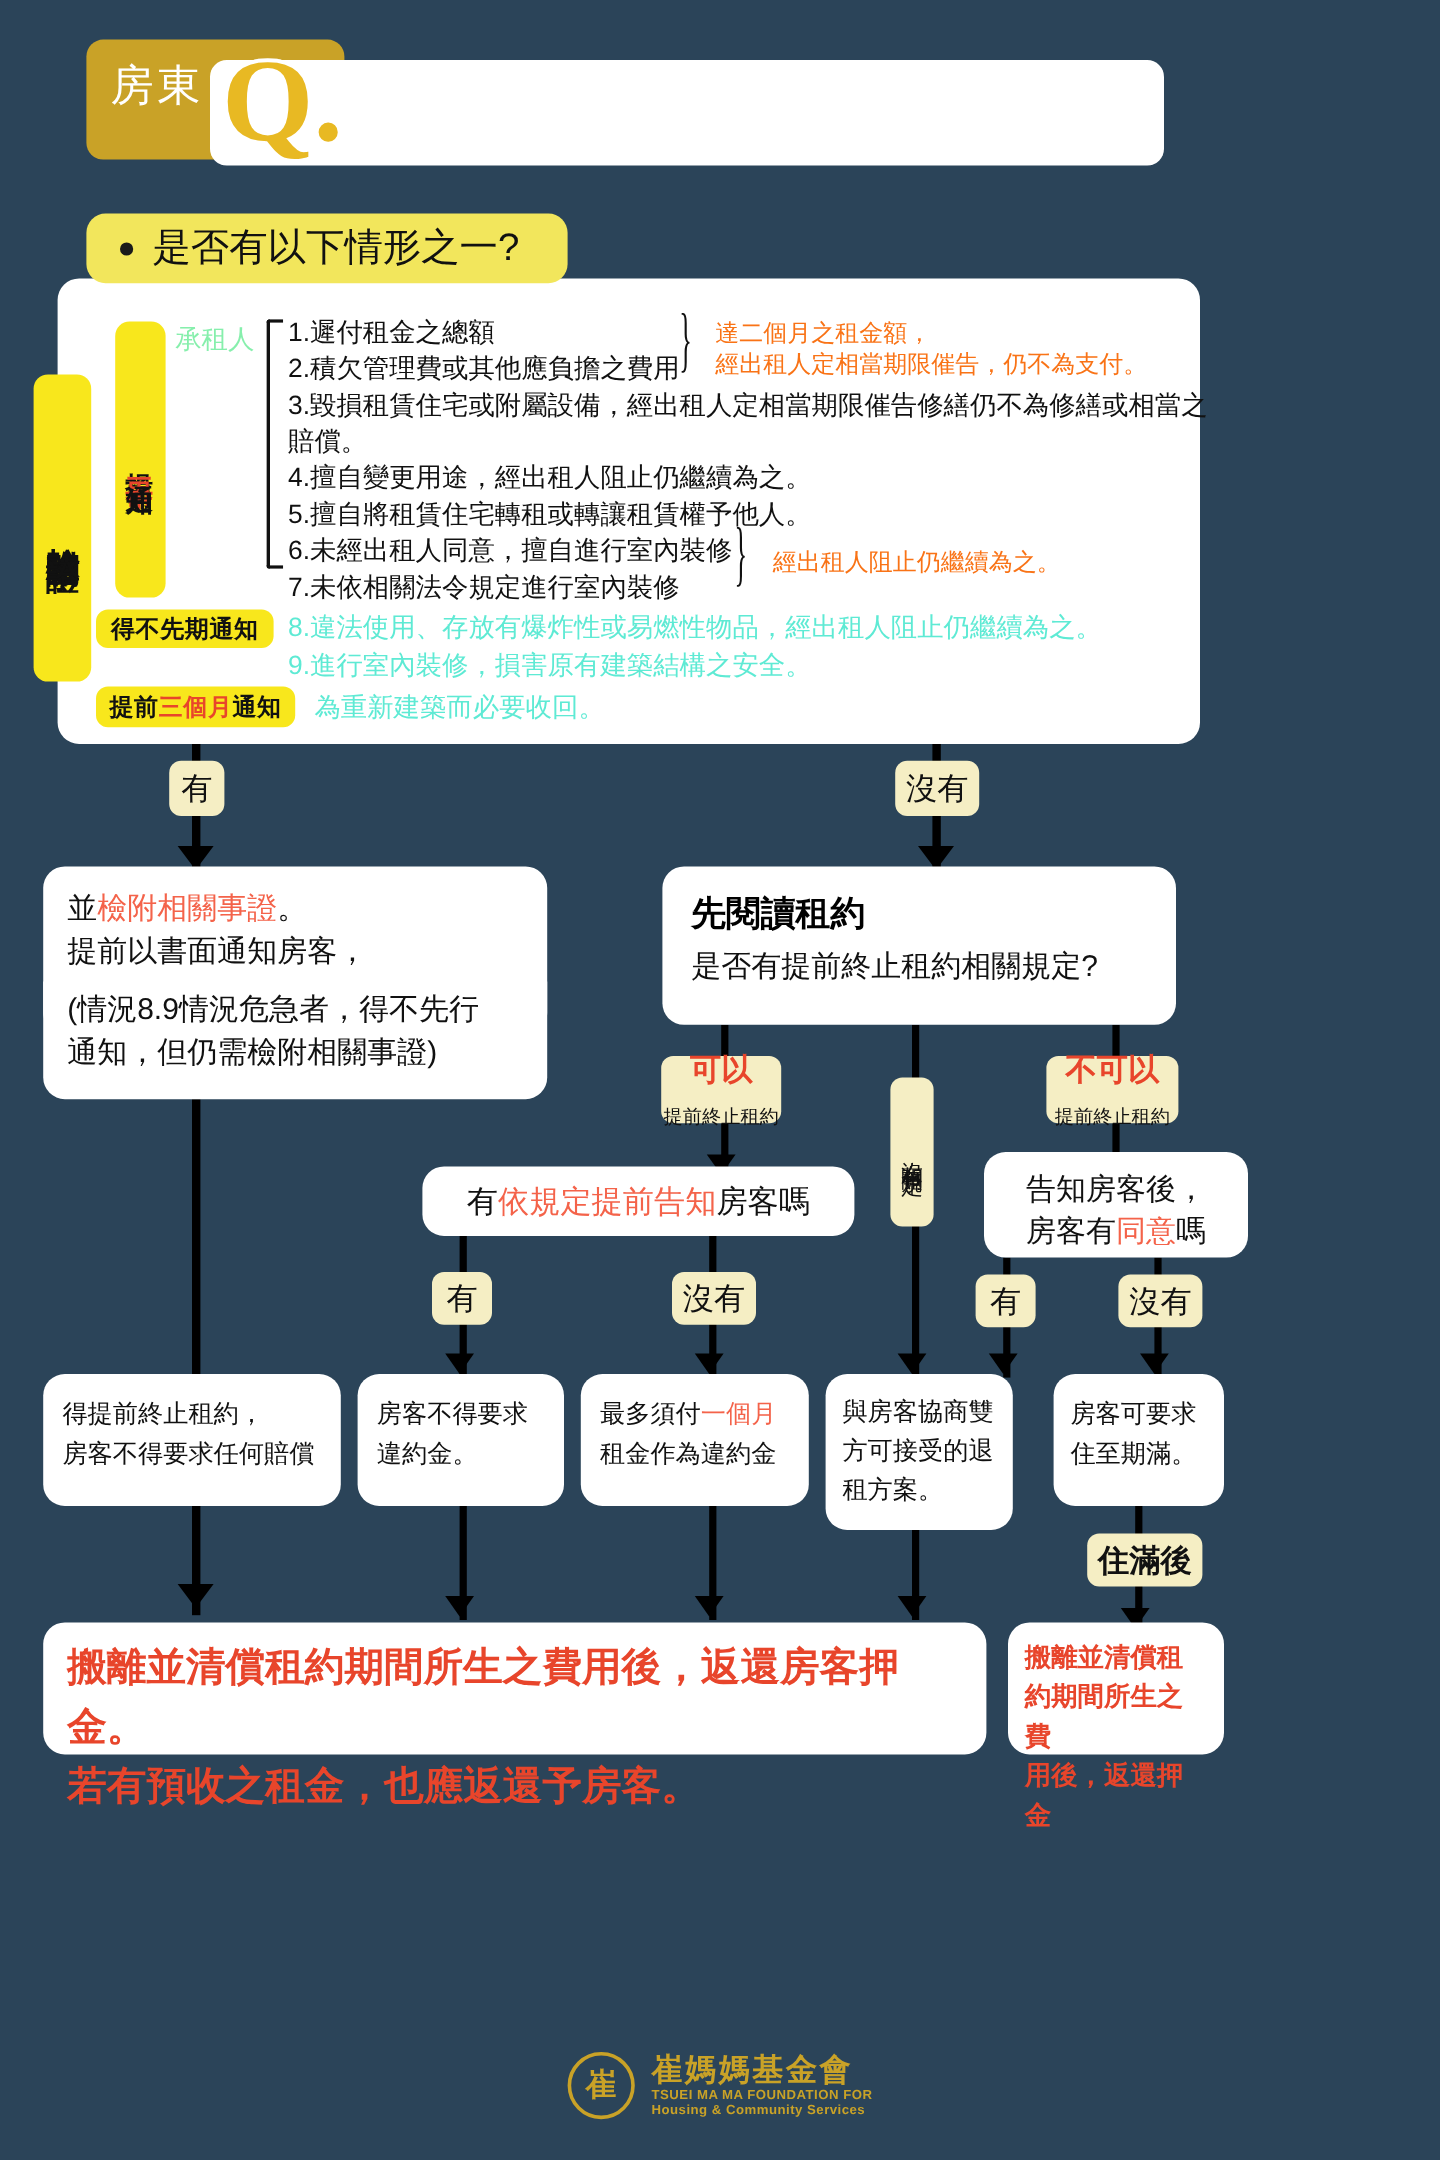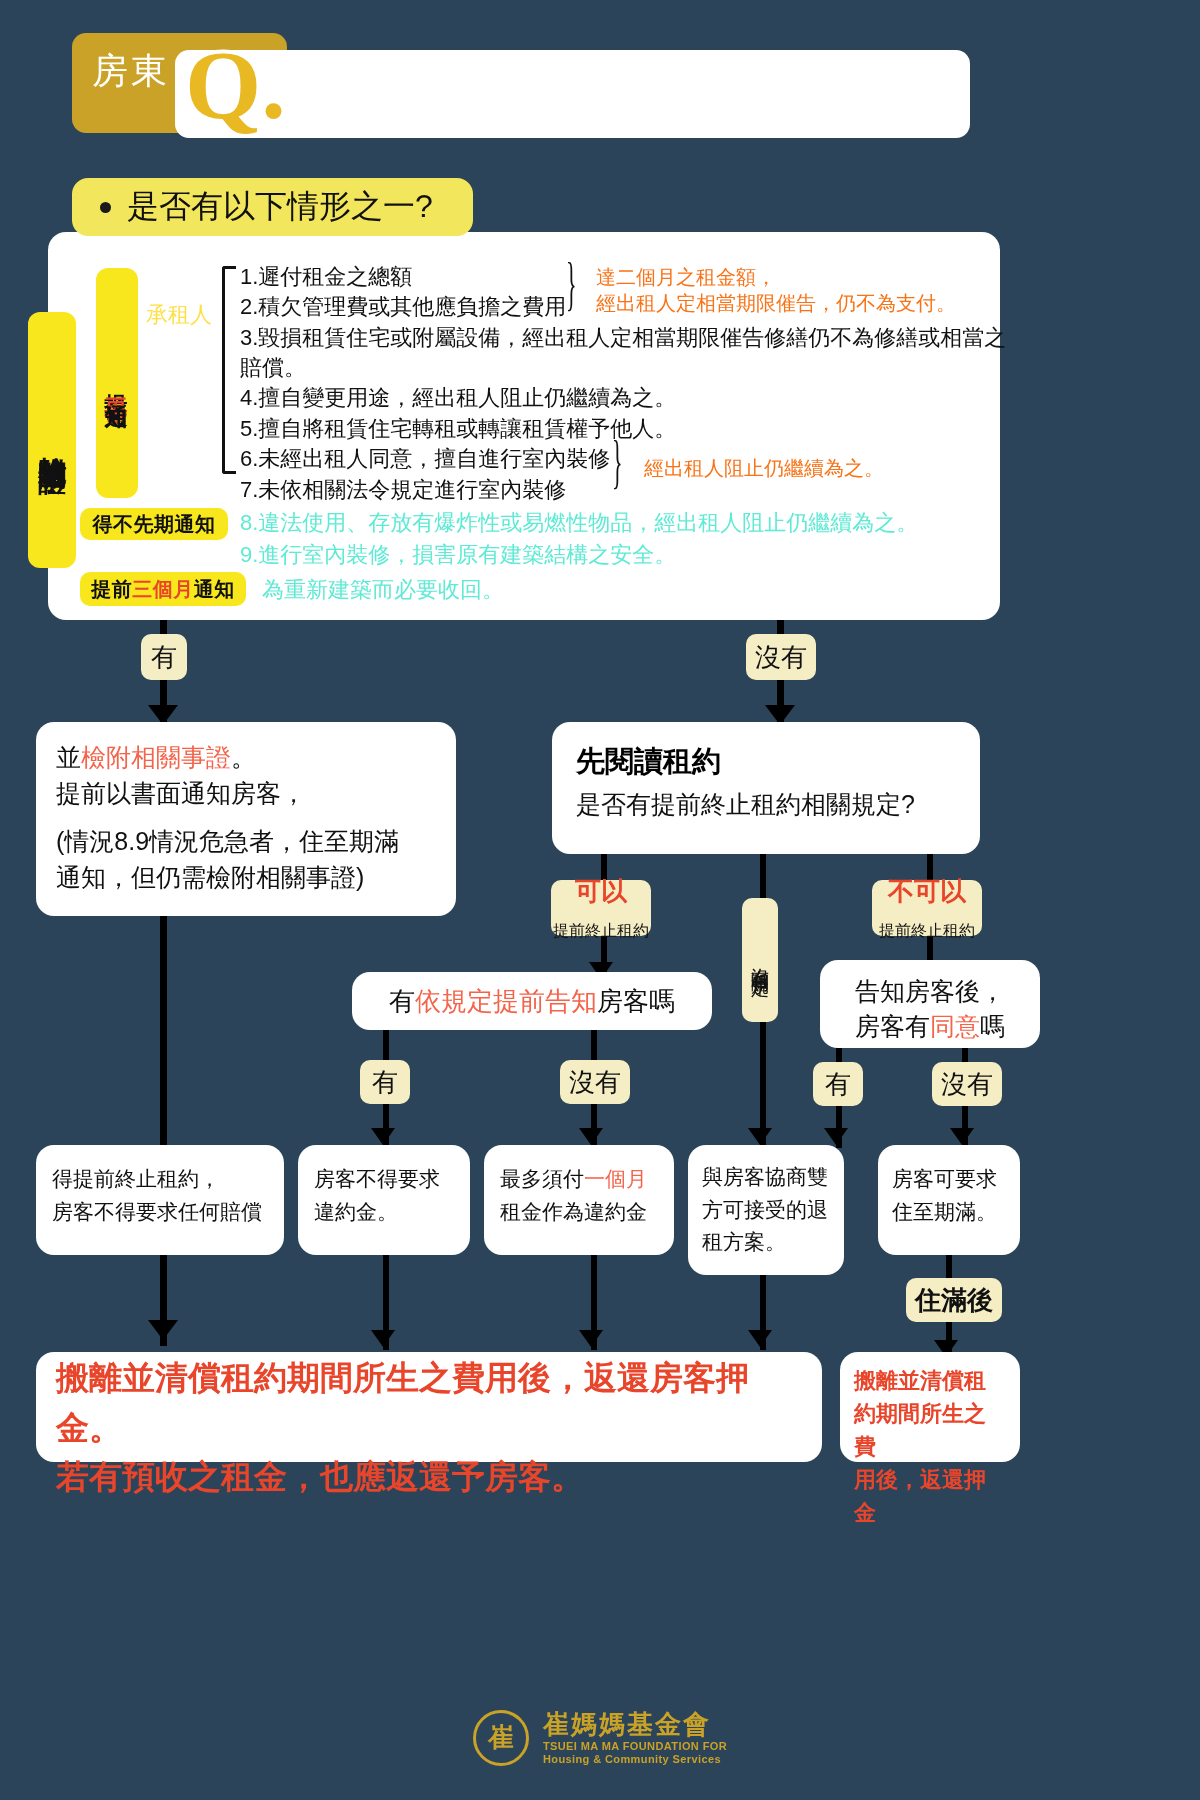--- a/index.html
+++ b/index.html
@@ -67,21 +67,21 @@
     position: absolute; background: #f8e71c; border-radius: 10px; z-index: 7;
     display: flex; align-items: center; justify-content: center;
     font-weight: 700; font-size: 20px; color: #111; letter-spacing: 0.5px;
   }
   #htag-nonotice  { left: 80px; top: 508px; width: 148px; height: 32px; }
   #htag-3month    { left: 80px; top: 572px; width: 166px; height: 34px; }
   #htag-3month .red { color: #e8452b; }
 
   
   .who {
-    position: absolute; left: 146px; top: 268px; font-size: 22px; color: #fde047; z-index: 7; margin-top: 32px;
+    position: absolute; left: 146px; top: 268px; font-size: 22px; color: #86efac; z-index: 7;
   }
   .bracket-l {
     position: absolute; left: 222px; top: 266px; width: 14px; height: 208px;
     border-left: 3px solid #111; border-top: 3px solid #111; border-bottom: 3px solid #111;
     border-radius: 3px 0 0 3px; z-index: 7;
   }
   .listcol { position: absolute; left: 240px; top: 262px; width: 740px; z-index: 7; }
   .li { font-size: 22px; color: #111; line-height: 1.38; white-space: nowrap; }
 
   .brace {
@@ -222,21 +222,21 @@
   <div class="badge" id="badge-no" style="left:746px; top:634px; width:70px; height:46px;">
     <span class="b-main">沒有</span>
   </div>
   <div class="arrow-head" style="left:765px; top:705px;"></div>
 
   <div class="card" style="left:36px; top:722px; width:420px; height:140px; font-size:25px; line-height:1.42;">
     <div><span>並</span><span class="red">檢附相關事證</span><span>。</span></div>
     <div>提前以書面通知房客，</div>
   </div>
   <div class="card" style="left:36px; top:818px; width:420px; height:98px; font-size:25px; line-height:1.42; border-radius:0 0 18px 18px; padding-top:6px;">
-    <div>(情況8.9情況危急者，住至期滿</div>
+    <div>(情況8.9情況危急者，得不先行</div>
     <div>通知，但仍需檢附相關事證)</div>
   </div>
 
   <div class="card" style="left:552px; top:722px; width:428px; height:132px; padding:20px 24px;">
     <div style="font-size:29px; font-weight:700; color:#000000;">先閱讀租約</div>
     <div style="font-size:25px; margin-top:6px;">是否有提前終止租約相關規定?</div>
   </div>
 
   <div class="vline thin" style="left:601px; top:854px; height:30px;"></div>
   <div class="badge" style="left:551px; top:880px; width:100px; height:56px;">
@@ -338,21 +338,21 @@
   <div class="vline thin" style="left:760px; top:1275px; height:75px;"></div>
   <div class="arrow-head small" style="left:748px; top:1330px;"></div>
 
   <div class="vline thin" style="left:946px; top:1255px; height:32px;"></div>
   <div class="badge" style="left:906px; top:1278px; width:96px; height:44px;">
     <span class="b-main" style="font-weight:700;">住滿後</span>
   </div>
   <div class="vline thin" style="left:946px; top:1320px; height:40px;"></div>
   <div class="arrow-head small" style="left:934px; top:1340px;"></div>
 
-  <div class="banner" style="left:36px; top:1352px; width:786px; height:110px; padding:1px 20px; font-size:33px; line-height:1.5;">
+  <div class="banner" style="left:36px; top:1352px; width:786px; height:110px; padding:12px 20px; font-size:33px; line-height:1.5;">
     <div>搬離並清償租約期間所生之費用後，返還房客押金。</div>
     <div>若有預收之租金，也應返還予房客。</div>
   </div>
 
   <div class="banner" style="left:840px; top:1352px; width:180px; height:110px; padding:12px 14px; font-size:22px; line-height:1.5;">
     <div>搬離並清償租</div>
     <div>約期間所生之費</div>
     <div>用後，返還押金</div>
   </div>
 

